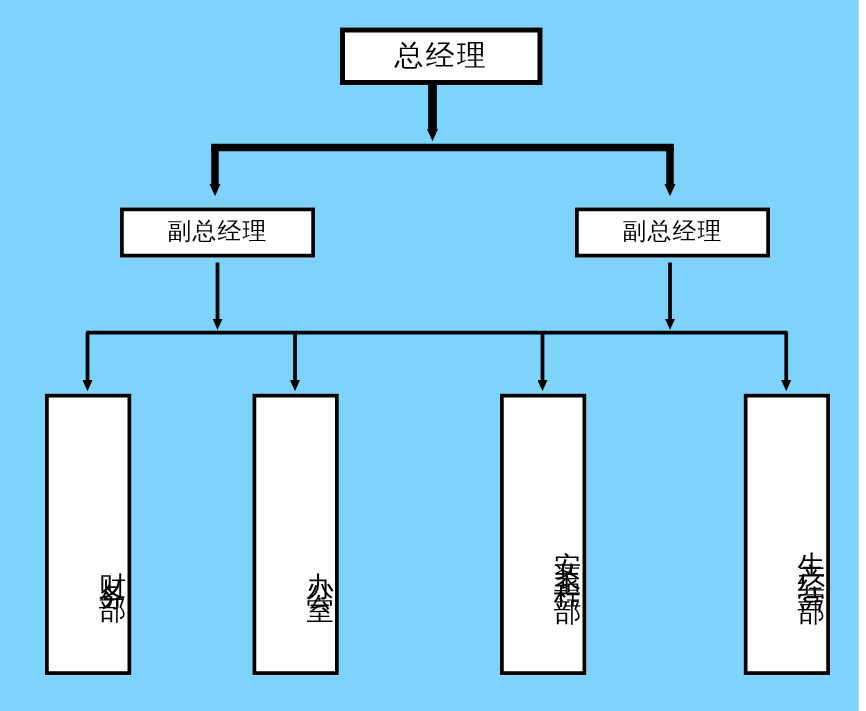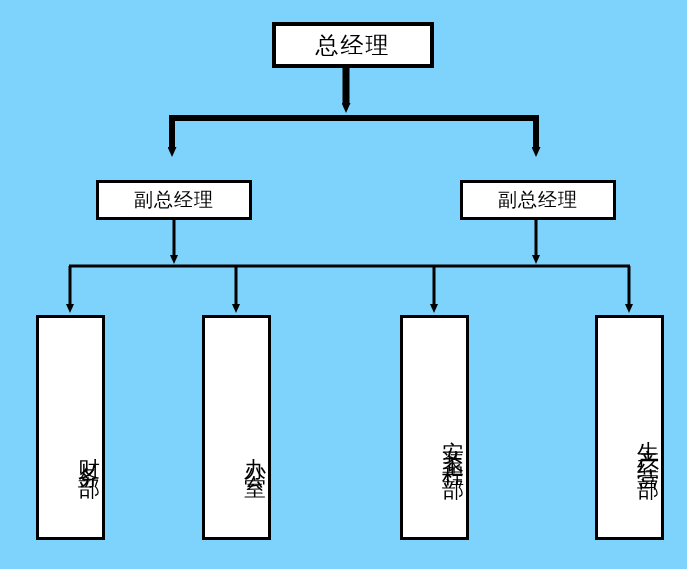--- a/index.html
+++ b/index.html
@@ -38,21 +38,20 @@
   .node-top {
     border: 4px solid #000000;
     font-size: 23px;
     letter-spacing: 2px;
   }
   
   .node-mid {
     border: 3px solid #000000;
     font-size: 19px;
     letter-spacing: 1px;
-    margin-top: 14px;
   }
   
   .node-dept {
     border: 3px solid #000000;
     font-size: 22px;
     writing-mode: vertical-rl;
     text-orientation: upright;
     letter-spacing: 9px;
     padding-top: 6px;
     align-items: flex-start;

